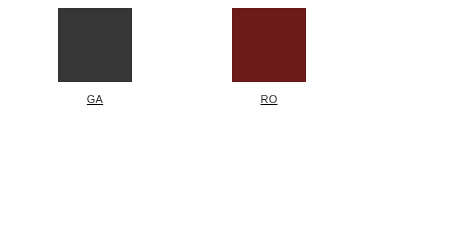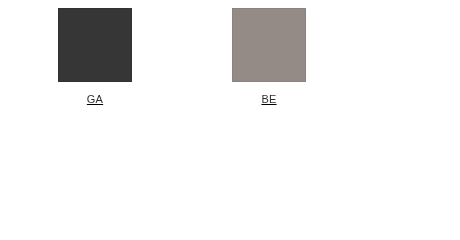--- a/index.html
+++ b/index.html
@@ -60,21 +60,21 @@
 </head>
 <body style="background: rgb(255, 255, 255);">
 
 <div id="swatch-palette">
 
   <div class="swatch-cell">
     <div class="swatch-chip" style="background: rgb(55, 54, 54);"></div>
     <div class="swatch-label" style="color: rgb(47, 47, 47);">GA</div>
   </div>
 
-  <div class="swatch-cell">
-    <div class="swatch-chip" style="background: rgb(148, 139, 134);"></div>
-    <div class="swatch-label" style="color: rgb(47, 47, 47);">BE</div>
-  </div>
 
 
+  <div class="swatch-cell">
+    <div class="swatch-chip" style="background: rgb(110, 26, 24);"></div>
+    <div class="swatch-label" style="color: rgb(47, 47, 47);">RO</div>
+  </div>
 
 
 </div>
 
 </body></html>

